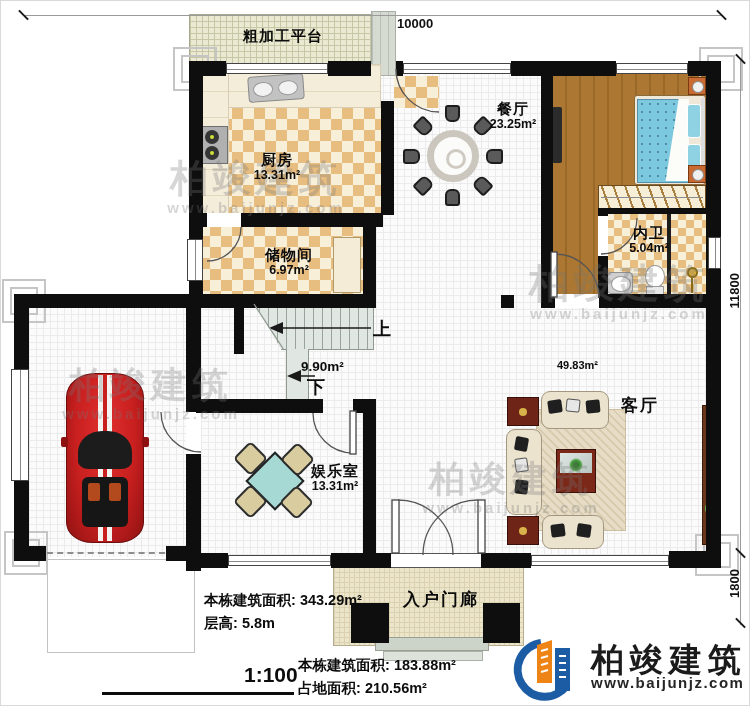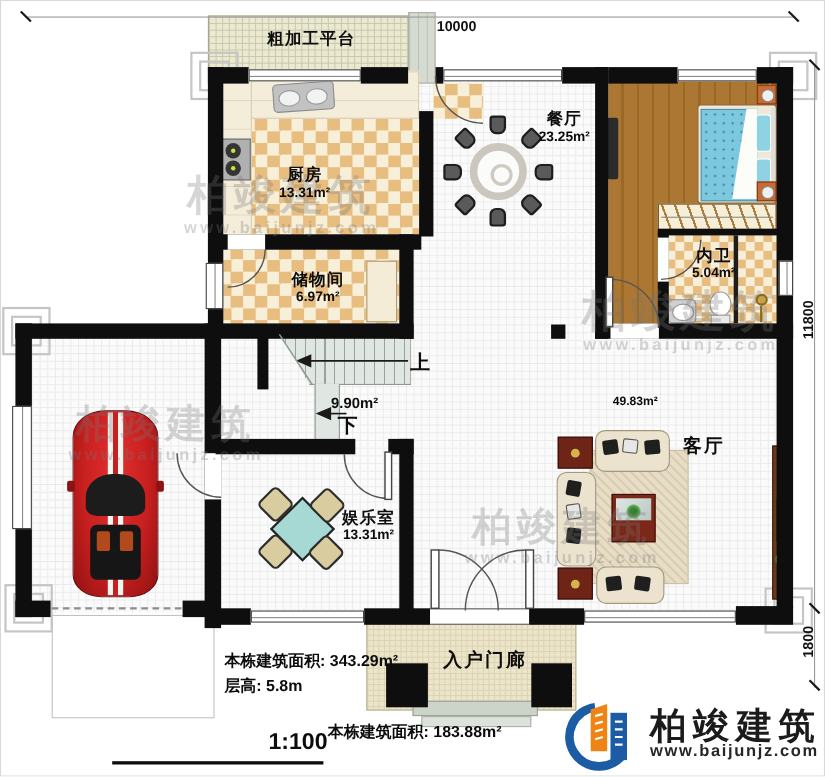--- a/index.html
+++ b/index.html
@@ -342,20 +342,24 @@
   <div class="abs info" style="left:203px;top:613px;">
     <span>层高:</span>
     <span>5.8m</span>
   </div>
   <div class="abs pscale" style="left:243px;top:662px;">1:100</div>
   <div class="abs" style="left:101px;top:691px;width:192px;height:3px;background:#0c0c0c;z-index:25;"></div>
   <div class="abs info" style="left:297px;top:655px;">
     <span>本栋建筑面积:</span>
     <span>183.88m²</span>
   </div>
+  <div class="abs info" style="left:297px;top:678px;">
+    <span>占地面积:</span>
+    <span>210.56m²</span>
+  </div>
 
   <svg class="abs" width="80" height="72" viewBox="0 0 80 72" style="left:506px;top:630px;z-index:25;">
     <path d="M34 12 A27 27 0 1 0 60 54" fill="none" stroke="#1b5ca5" stroke-width="8"></path>
     <polygon points="30,14 45,9 45,52 30,52" fill="#ef8416"></polygon>
     <rect x="48" y="17" width="15" height="43" fill="#1b5ca5"></rect>
     <g stroke="#ffffff" stroke-width="2">
       <line x1="34" y1="20" x2="41" y2="18"></line>
         <line x1="34" y1="27" x2="41" y2="25"></line>
       <line x1="34" y1="34" x2="41" y2="32"></line>
         <line x1="34" y1="41" x2="41" y2="39"></line>

